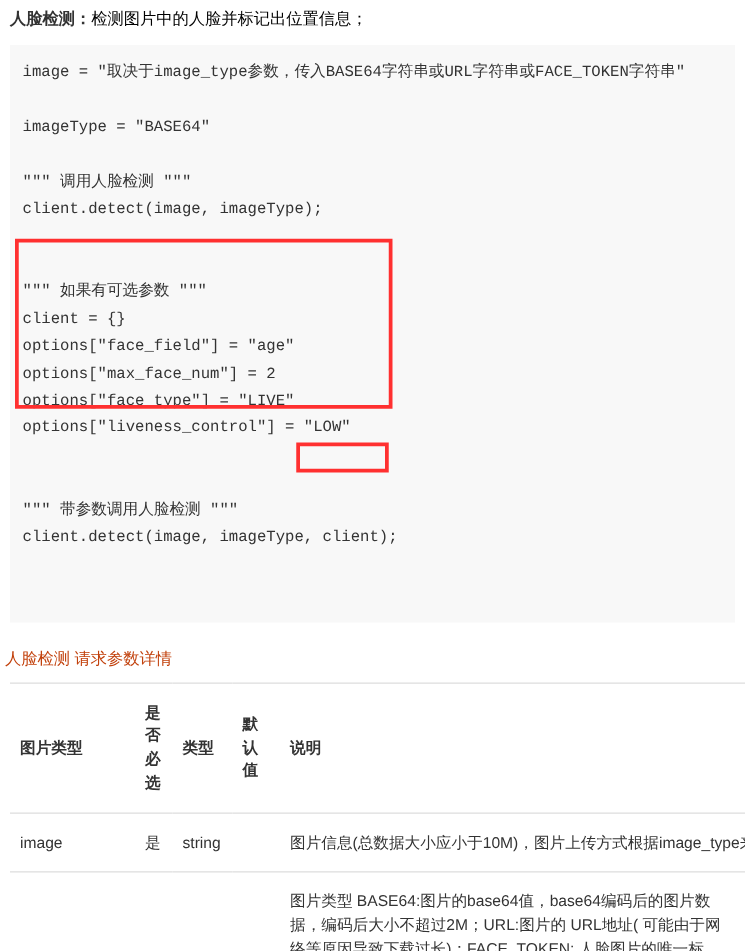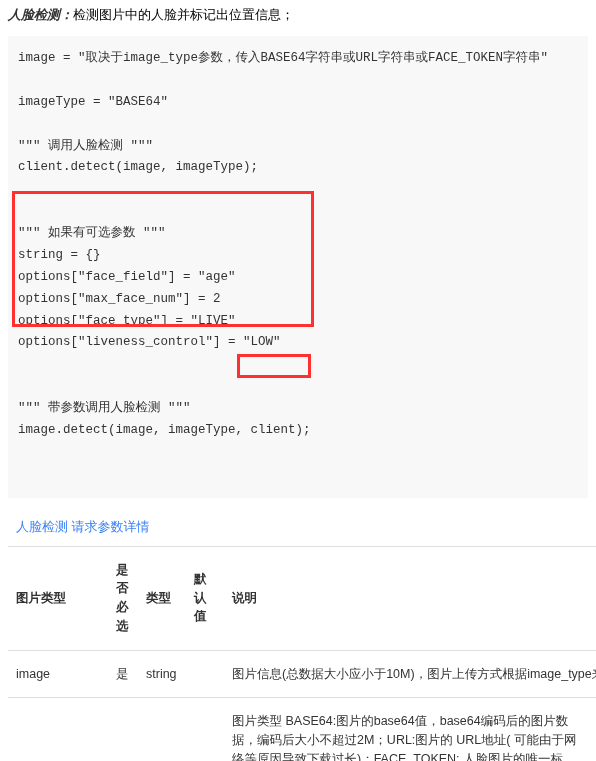--- a/index.html
+++ b/index.html
@@ -5,40 +5,40 @@
 * { box-sizing: border-box; margin: 0; padding: 0; }
 body {
   font-family: "Microsoft YaHei", "PingFang SC", Arial, sans-serif;
   font-size: 13px;
   color: #333;
   background: #fff;
   width: 596px;
   position: relative;
 }
 .header-line { padding: 6px 8px; }
-.header-line .bold { font-weight: bold; font-style: italic; }
+.header-line .bold { font-weight: bold; }
 .header-line .desc { color: #000000; }
 
 .code-block {
   background: #f8f8f8;
   margin: 6px 8px 12px 8px;
   padding: 12px 10px;
   font-family: Consolas, Monaco, "Courier New", monospace;
   font-size: 12.5px;
   line-height: 1.75;
   white-space: pre;
   position: relative;
   overflow: hidden;
 }
 .red-box {
   position: absolute;
   border: 3px solid #ff3030;
   pointer-events: none;
 }
-.section-title { padding: 8px 8px 10px 16px; color: #3b82f6; }
+.section-title { padding: 8px 8px 10px 4px; color: #c2410c; }
 
 table.params {
   border-collapse: collapse;
   width: 588px;
   margin-left: 8px;
   table-layout: fixed;
 }
 table.params th, table.params td {
   border-top: 1px solid #ddd;
   border-bottom: 1px solid #ddd;
@@ -68,29 +68,29 @@
 
 <div class="code-block"><span>image = "取决于image_type参数，传入BASE64字符串或URL字符串或FACE_TOKEN字符串"</span>
 
 <span>imageType = "BASE64"</span>
 
 <span>""" 调用人脸检测 """</span>
 <span>client.detect(image, imageType);</span>
 
 
 <span>""" 如果有可选参数 """</span>
-<span>string = {}</span>
+<span>client = {}</span>
 <span>options["face_field"] = "age"</span>
 <span>options["max_face_num"] = 2</span>
 <span>options["face_type"] = "LIVE"</span>
 <span>options["liveness_control"] = "LOW"</span>
 
 
 <span>""" 带参数调用人脸检测 """</span>
-<span>image.detect(image, imageType, </span><span>client)</span><span>;</span>
+<span>client.detect(image, imageType, </span><span>client)</span><span>;</span>
 <div class="red-box" style="left:4px; top:155px; width:302px; height:136px;"></div>
 <div class="red-box" style="left:229px; top:318px; width:74px; height:24px;"></div>
 </div>
 
 <div class="section-title">人脸检测 请求参数详情</div>
 
 <table class="params">
 <thead>
 <tr>
   <th>图片类型</th>

